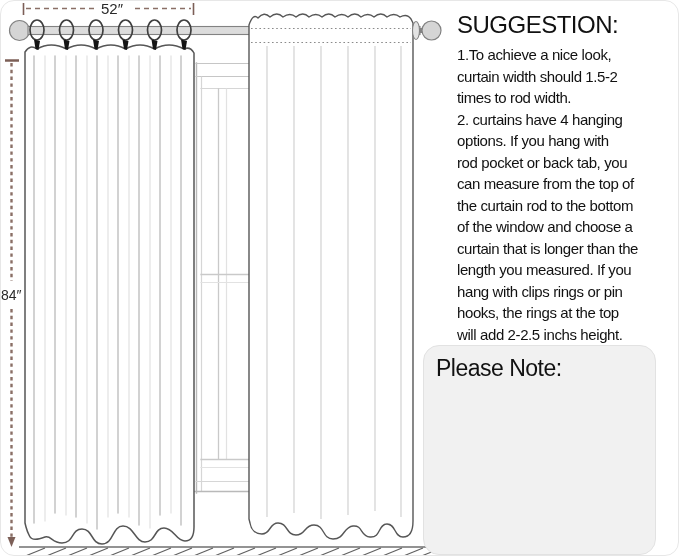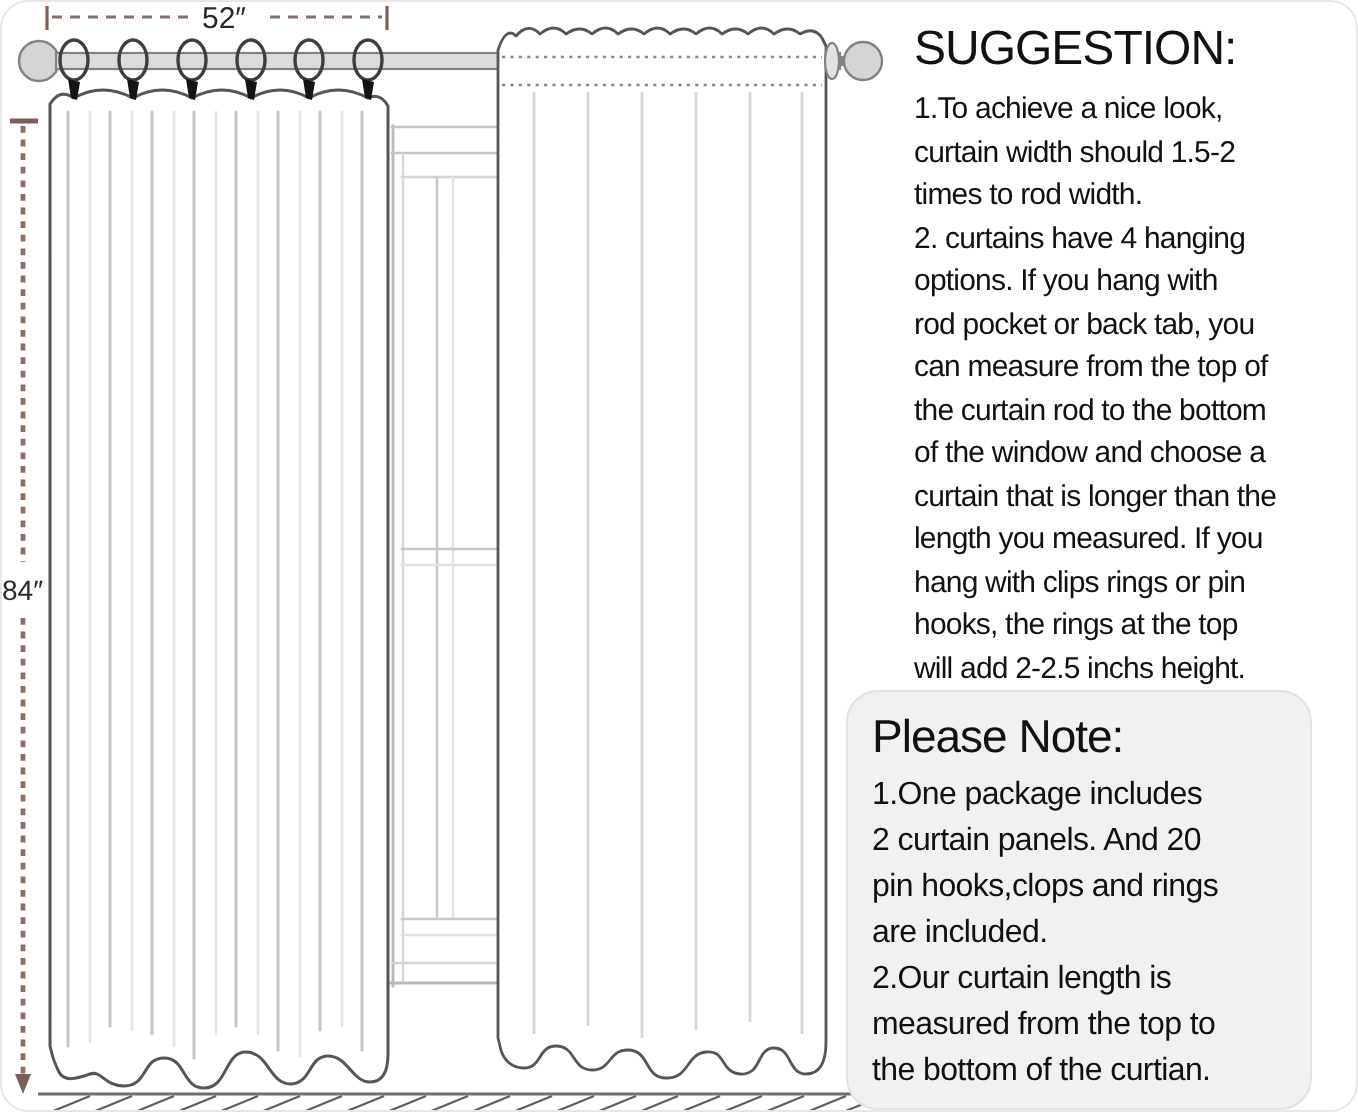--- a/index.html
+++ b/index.html
@@ -176,22 +176,15 @@
 of the window and choose a
 curtain that is longer than the
 length you measured. If you
 hang with clips rings or pin
 hooks, the rings at the top
 will add 2-2.5 inchs height.</div>
   </div>
 
   <div class="note-box">
     <h2 class="note-title">Please Note:</h2>
-    <div class="body-text">1.One package includes
-2 curtain panels. And 20
-pin hooks,clops and rings
-are included.
-2.Our curtain length is
-measured from the top to
-the bottom of the curtian.</div>
   </div>
 
 </div>
 
 </body></html>

